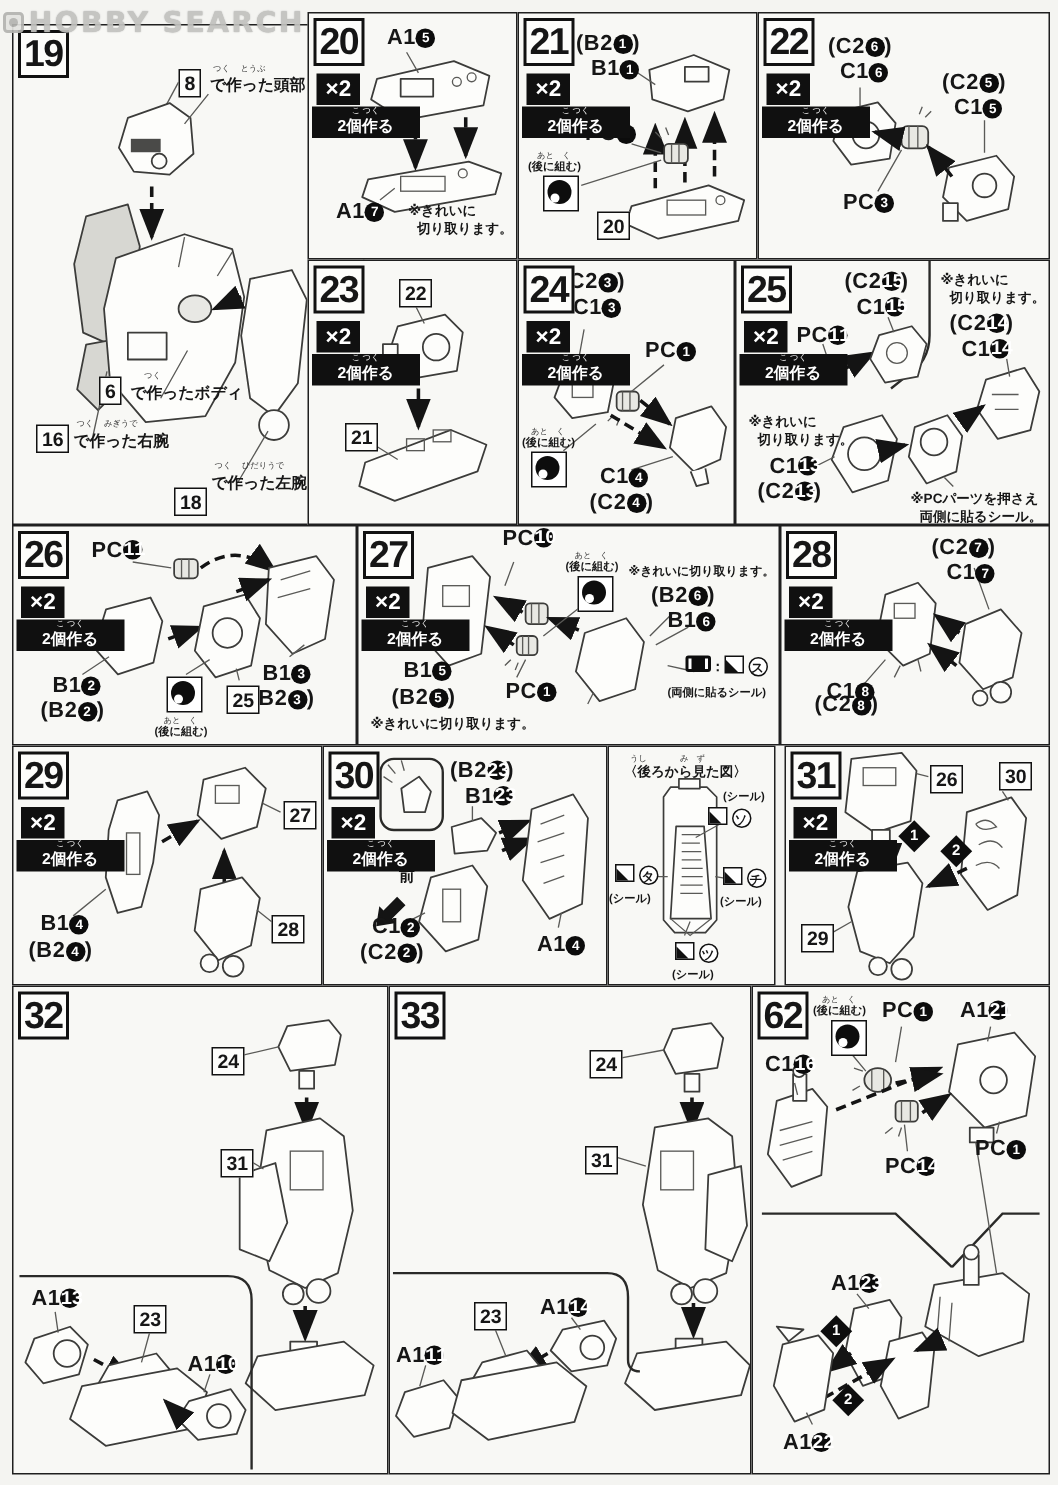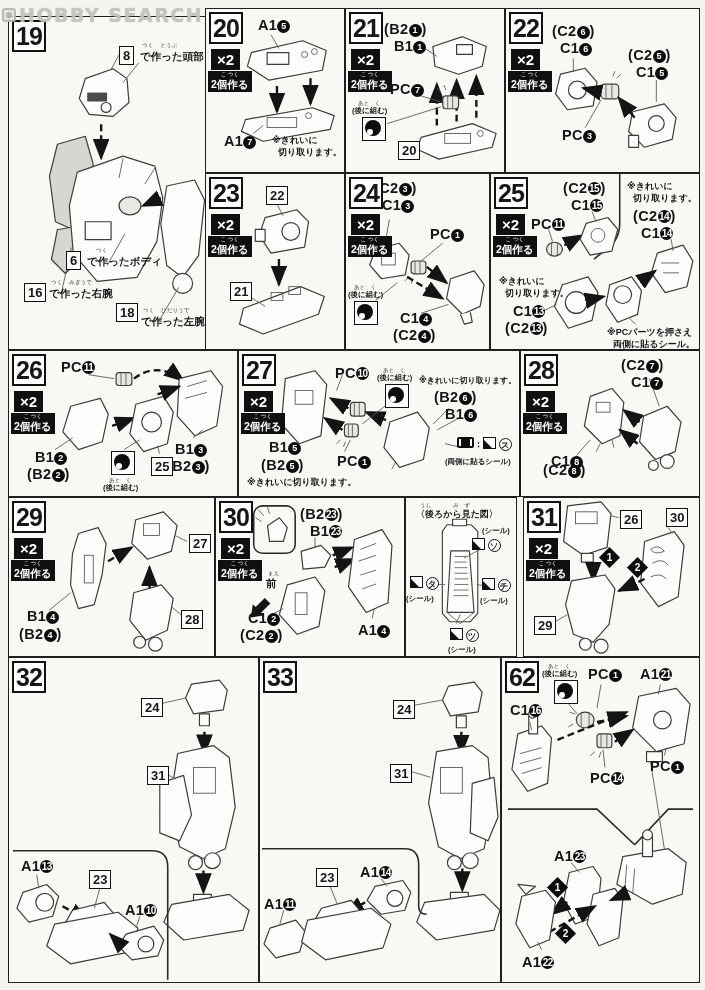--- a/index.html
+++ b/index.html
@@ -9,26 +9,26 @@
   svg.art { position:absolute; left:0; top:0; width:100%; height:100%; }
   svg .p  { fill:#fdfdfb; stroke:#3c3c3a; stroke-width:1.2; stroke-linejoin:round; }
   svg .s  { fill:#d7d7d2; stroke:#3c3c3a; stroke-width:1.2; stroke-linejoin:round; }
   svg .pc { fill:#e8e8e3; stroke:#3c3c3a; stroke-width:1.2; }
   svg .ln { fill:none; stroke:#5a5a57; stroke-width:0.9; }
   svg .bd { fill:none; stroke:#2a2a28; stroke-width:1.6; }
   svg .ar { fill:none; stroke:#141414; stroke-width:2.4; stroke-dasharray:7 4; marker-end:url(#ah); }
   svg .sar{ fill:none; stroke:#141414; stroke-width:2.4; marker-end:url(#ah); }
   .stepnum { position:absolute; border:2.5px solid #111; background:#fdfdfb; font-weight:bold; font-size:25px; line-height:1; padding:2px 2px 1px; letter-spacing:-1px; z-index:3; }
   .x2 { position:absolute; background:#101010; color:#fff; font-weight:bold; font-size:15px; line-height:1; padding:3px 6px; z-index:3; }
-  .make2 { position:absolute; background:#101010; color:#fff; text-align:center; padding:1px 3px 2px; z-index:3; }
+  .make2 { position:absolute; background:#101010; color:#fff; text-align:center; padding:1px 17px 2px; z-index:3; }
   .make2 .furi { display:block; font-size:5.5px; line-height:1; }
   .make2 .mn { display:block; font-size:10.5px; font-weight:bold; line-height:1.15; }
   .plabel { position:absolute; font-weight:bold; font-size:14.5px; white-space:nowrap; letter-spacing:.4px; z-index:2; }
   .circ { display:inline-block; width:13px; height:13px; border-radius:50%; background:#0c0c0c; color:#fff; font-size:9px; line-height:13px; text-align:center; font-weight:bold; letter-spacing:0; vertical-align:1.5px; }
-  .circ.two { font-size:10px; letter-spacing:-.5px; }
+  .circ.two { font-size:13px; letter-spacing:-.5px;font-family:Liberation Mono, monospace; }
   .refbox { position:absolute; border:1.8px solid #111; background:#fdfdfb; font-weight:bold; font-size:13px; line-height:1; padding:2px 3px; z-index:2; }
   .note { position:absolute; font-size:9px; font-weight:bold; white-space:nowrap; z-index:2; }
   .jlabel { position:absolute; font-size:10.5px; font-weight:bold; white-space:nowrap; z-index:2; }
   .furi-line { position:absolute; font-size:5.5px; white-space:nowrap; z-index:2; color:#333; }
   .slabel { position:absolute; font-size:7.5px; font-weight:bold; white-space:nowrap; z-index:2; }
   .latericon { position:absolute; width:24px; height:24px; border:1.6px solid #111; background:#fff; z-index:2; }
   .latericon::after { content:""; position:absolute; left:2px; top:2px; width:16px; height:16px; border-radius:50%; background:#0d0d0d; }
   .latericon::before { content:""; position:absolute; left:4px; top:11px; width:6px; height:6px; border-radius:50%; background:#fff; z-index:1; }
   .sticker { display:inline-block; width:13px; height:12px; border:1.3px solid #111; background:#fff; position:relative; vertical-align:-2px; }
   .sticker::after { content:""; position:absolute; left:0; bottom:0; width:0; height:0; border-left:8px solid #111; border-top:8px solid transparent; }
@@ -81,21 +81,21 @@
   <div class="stepnum" style="left:3px;top:3px">19</div>
   <div class="refbox" style="left:110px;top:29px">8</div>
   <div class="furi-line" style="left:133px;top:25px">つく　 とうぶ</div>
   <div class="jlabel" style="left:131px;top:33px">で作った頭部</div>
   <div class="refbox" style="left:57px;top:234px">6</div>
   <div class="furi-line" style="left:87px;top:230px">つく</div>
   <div class="jlabel" style="left:78px;top:238px">で作ったボディ</div>
   <div class="refbox" style="left:15px;top:266px">16</div>
   <div class="furi-line" style="left:42px;top:262px">つく　 みぎうで</div>
   <div class="jlabel" style="left:40px;top:270px">で作った右腕</div>
-  <div class="refbox" style="left:107px;top:286px">18</div>
+  <div class="refbox" style="left:107px;top:308px">18</div>
   <div class="furi-line" style="left:134px;top:290px">つく　 ひだりうで</div>
   <div class="jlabel" style="left:132px;top:298px">で作った左腕</div>
 </div>
 
 <div class="panel" style="left:205px;top:8px;width:140px;height:165px">
   <svg class="art" viewBox="0 0 140 165">
     <polygon class="p" points="46,44 98,32 122,42 118,62 64,72 42,58"></polygon>
     <rect class="p" x="62" y="44" width="22" height="12"></rect>
     <circle class="ln" cx="100" cy="46" r="3"></circle>
       <circle class="ln" cx="110" cy="43" r="3"></circle>
@@ -305,21 +305,21 @@
       <path class="ar" d="M148,70 L128,62"></path>
     <polygon class="p" points="152,72 180,62 192,78 186,110 162,118 146,98"></polygon>
     <path class="ln" d="M158,112 l-4,8 M104,24 L98,40 M152,52 L124,74 M106,102 L112,90 M212,58 L196,74 M226,98 L208,94 M222,68 L200,80"></path>
   </svg>
   <div class="stepnum" style="left:3px;top:3px">27</div>
   <div class="x2" style="left:5px;top:40px">×2</div>
   <div class="make2" style="left:2px;top:62px">
     <span class="furi">こ つく</span>
     <span class="mn">2個作る</span>
   </div>
-  <div class="plabel" style="left:96px;top:14px">PC<span class="circ two">10</span></div>
+  <div class="plabel" style="left:96px;top:0">PC<span class="circ two">10</span></div>
   <div class="furi-line" style="left:144px;top:16px">あと　く</div>
   <div class="slabel" style="left:138px;top:22px">(後に組む)</div>
   <div class="latericon" style="left:146px;top:33px"></div>
   <div class="note" style="left:180px;top:24px;font-size:8px">※きれいに切り取ります。</div>
   <div class="plabel" style="left:195px;top:38px">(B2<span class="circ">6</span>)</div>
   <div class="plabel" style="left:206px;top:55px">B1<span class="circ">6</span></div>
   <div class="plabel" style="left:30px;top:88px">B1<span class="circ">5</span></div>
   <div class="plabel" style="left:22px;top:106px">(B2<span class="circ">5</span>)</div>
   <div class="plabel" style="left:98px;top:102px">PC<span class="circ">1</span></div>
   <div class="note" style="left:8px;top:125px">※きれいに切り取ります。</div>

